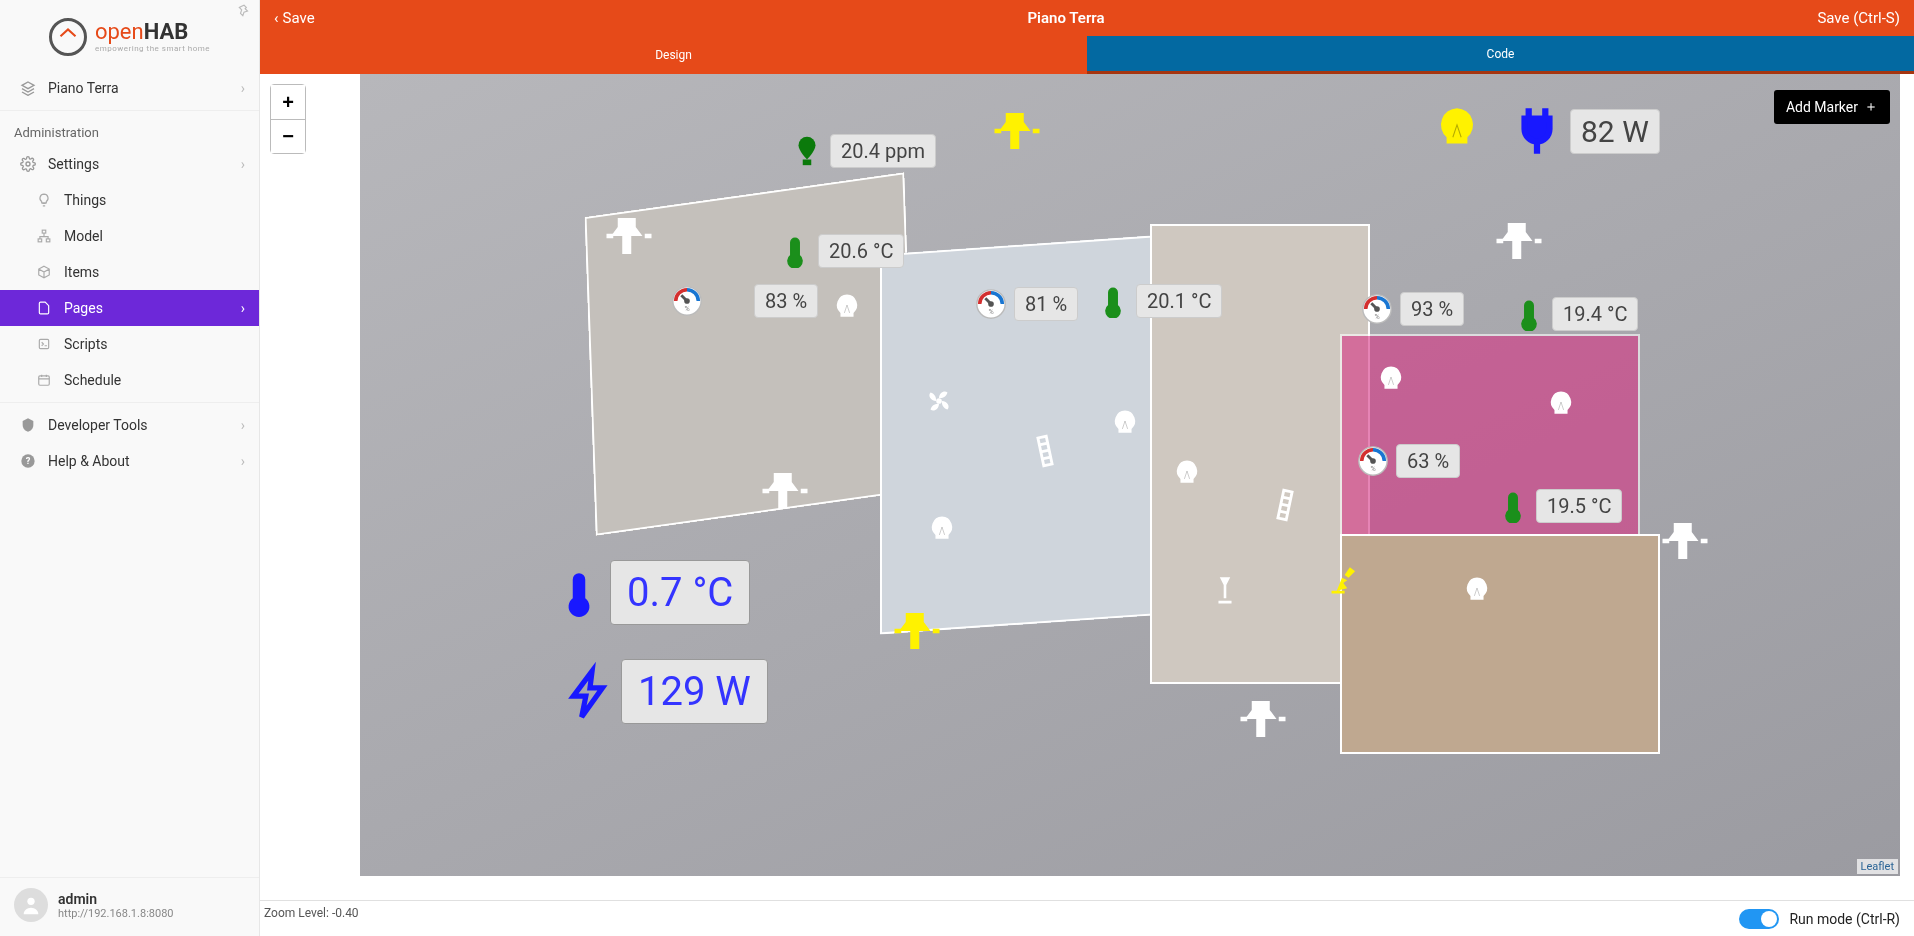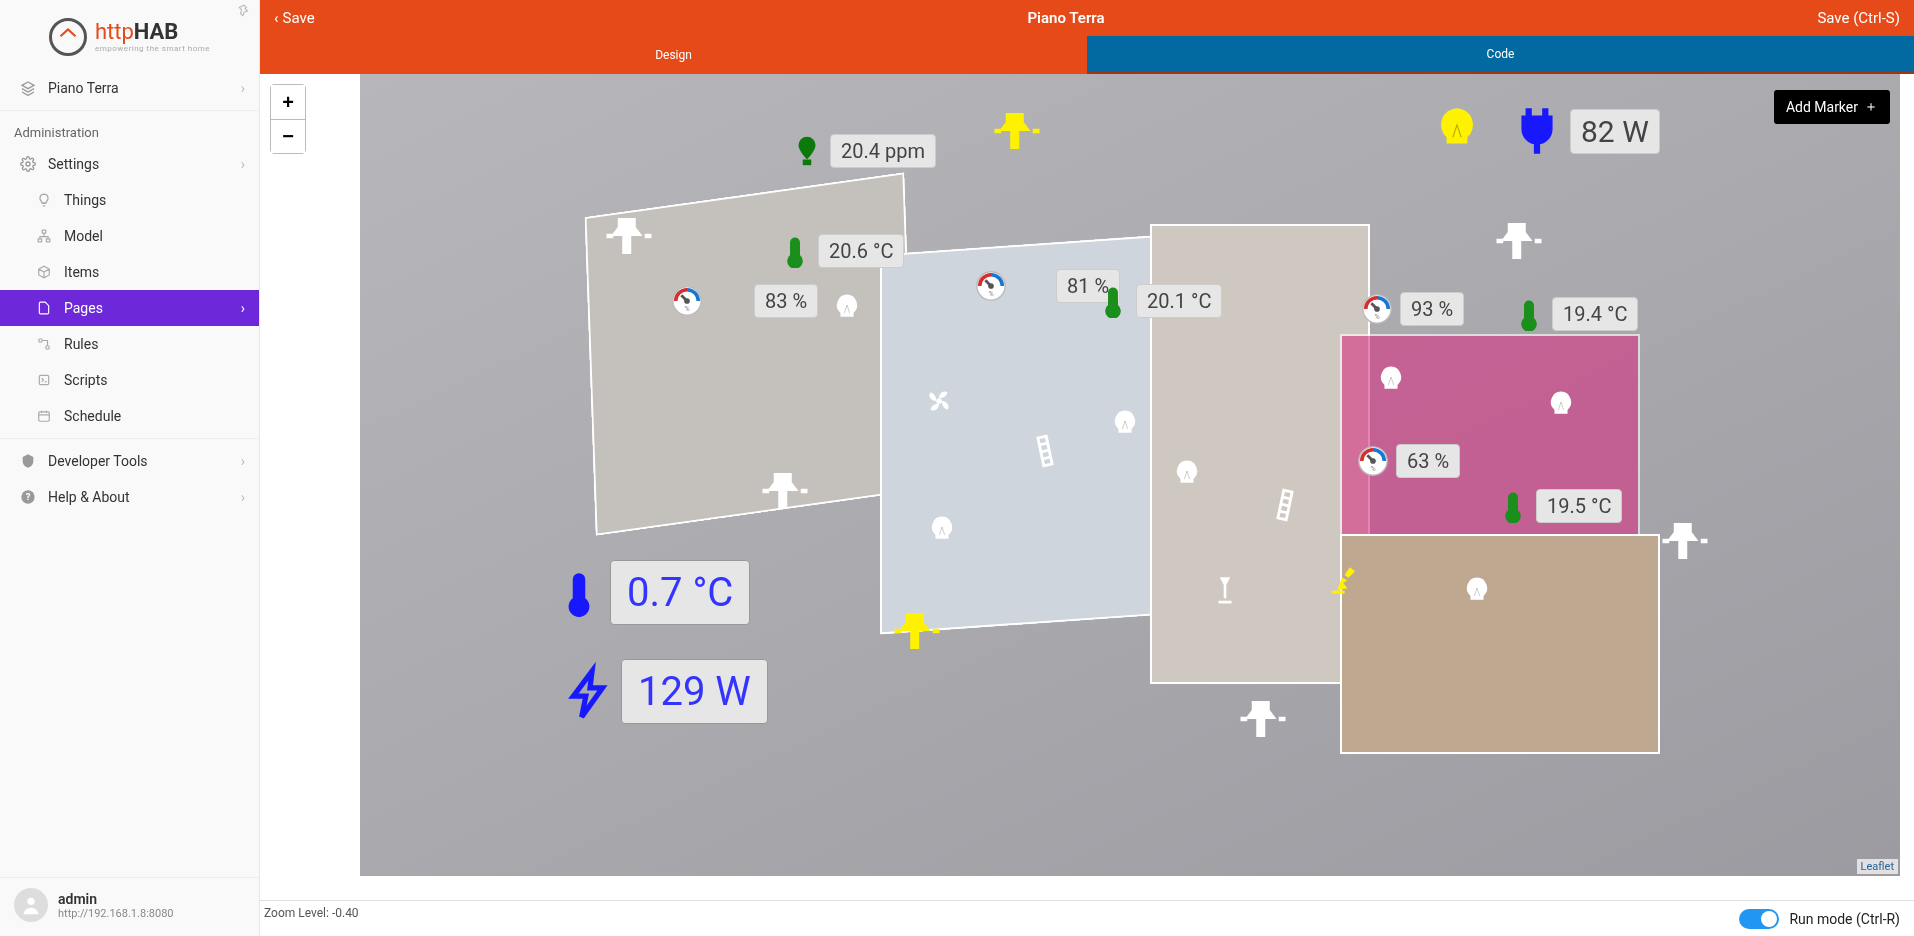--- a/index.html
+++ b/index.html
@@ -90,21 +90,21 @@
       <svg width="14" height="14" viewBox="0 0 24 24" fill="none" stroke="#bbb" stroke-width="2">
           <path d="M12 2l4 4-2 2 4 4-6 2-2 6-4-4 2-6-4-4 4-2z"></path>
         </svg>
     </span>
     <div class="logo-mark">
       <svg viewBox="0 0 24 24" fill="none" stroke="#e64a19" stroke-width="2.5">
           <path d="M3 11l9-8 9 8"></path>
         </svg>
     </div>
     <div class="logo-text">
-      <div><span class="t1">http</span><span class="t2">HAB</span></div>
+      <div><span class="t1">open</span><span class="t2">HAB</span></div>
       <div class="sub">empowering the smart home</div>
     </div>
   </div>
 
   <div class="side-item link">
     <span class="ic">
         <svg width="16" height="16" viewBox="0 0 24 24" fill="none" stroke="#999" stroke-width="2">
           <path d="M12 3l9 5-9 5-9-5 9-5zM3 13l9 5 9-5M3 18l9 5 9-5"></path>
         </svg>
       </span>
@@ -154,30 +154,20 @@
     <span>Items</span>
   </div>
   <div class="side-item link side-sub active">
     <span class="ic">
         <svg width="14" height="14" viewBox="0 0 24 24" fill="none" stroke="#fff" stroke-width="2">
           <path d="M14 2H6a2 2 0 00-2 2v16a2 2 0 002 2h12a2 2 0 002-2V8l-6-6z"></path>
         </svg>
       </span>
     <span>Pages</span>
     <span class="chev">›</span>
-  </div>
-  <div class="side-item link side-sub">
-    <span class="ic">
-        <svg width="14" height="14" viewBox="0 0 24 24" fill="none" stroke="#aaa" stroke-width="2">
-          <circle cx="6" cy="6" r="3"></circle>
-          <circle cx="18" cy="18" r="3"></circle>
-          <path d="M9 6h9a0 0 0 010 0v9"></path>
-        </svg>
-      </span>
-    <span>Rules</span>
   </div>
   <div class="side-item link side-sub">
     <span class="ic">
         <svg width="14" height="14" viewBox="0 0 24 24" fill="none" stroke="#aaa" stroke-width="2">
           <rect x="4" y="4" width="16" height="16" rx="2"></rect>
           <path d="M8 9l3 3-3 3M13 15h4"></path>
         </svg>
       </span>
     <span>Scripts</span>
   </div>
@@ -372,21 +362,21 @@
         <span class="badge">20.6 °C</span>
       </div>
 
       <div class="marker" style="left:310px; top:210px;gap:44px;">
         <svg class="ic32" viewBox="0 0 24 24">
             <use href="#gauge"></use>
           </svg>
         <span class="badge">83 %</span>
       </div>
 
-      <div class="marker" style="left:614px; top:195px;gap:42px;">
+      <div class="marker" style="left:614px; top:213px;">
         <svg class="ic32" viewBox="0 0 24 24">
             <use href="#gauge"></use>
           </svg>
         <span class="badge">81 %</span>
       </div>
 
       <div class="marker" style="left:736px; top:210px;">
         <svg class="ic32 c-green" viewBox="0 0 24 24">
             <use href="#thermo"></use>
           </svg>

